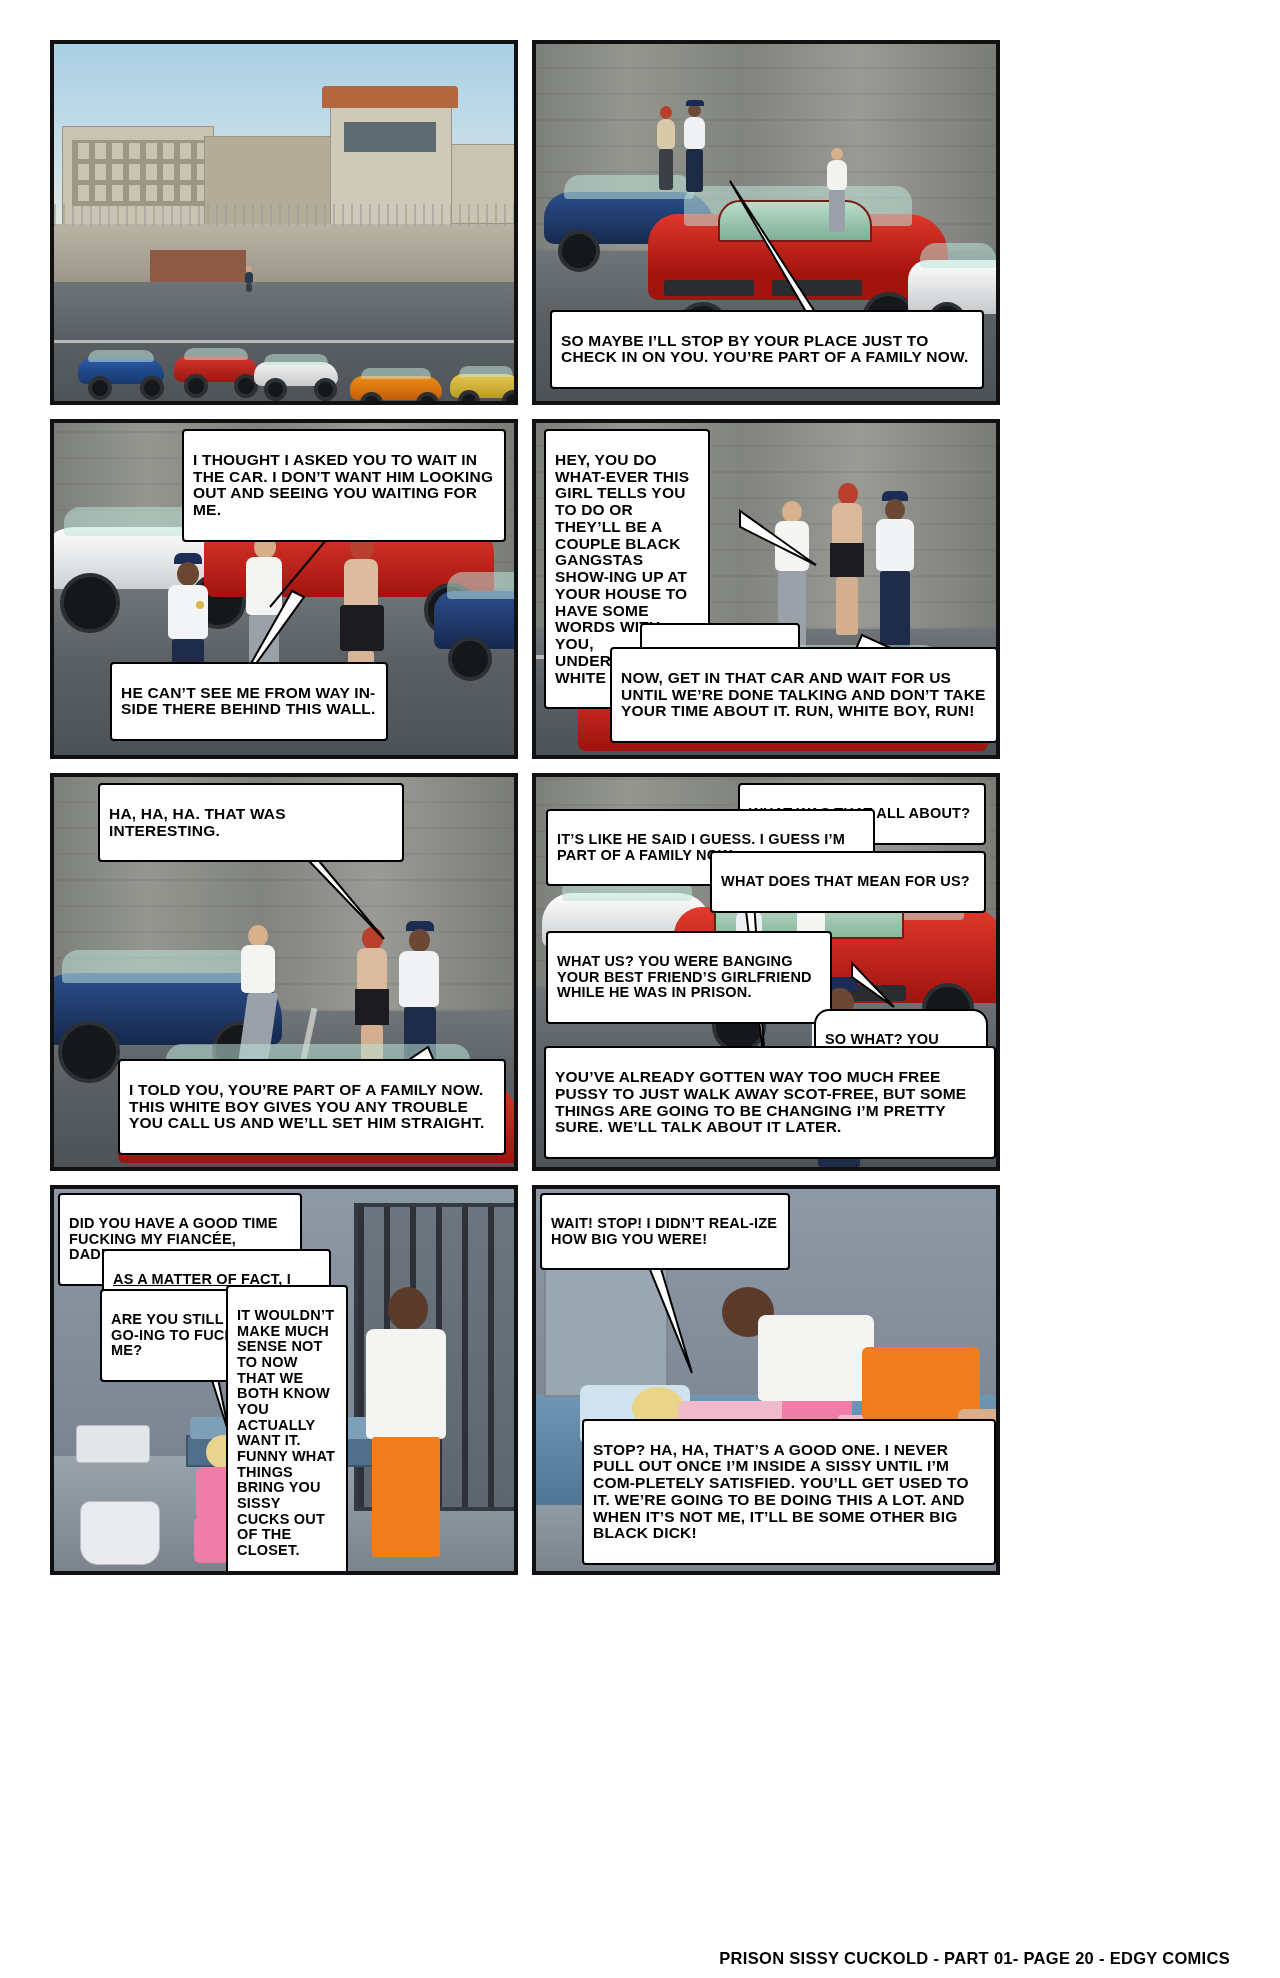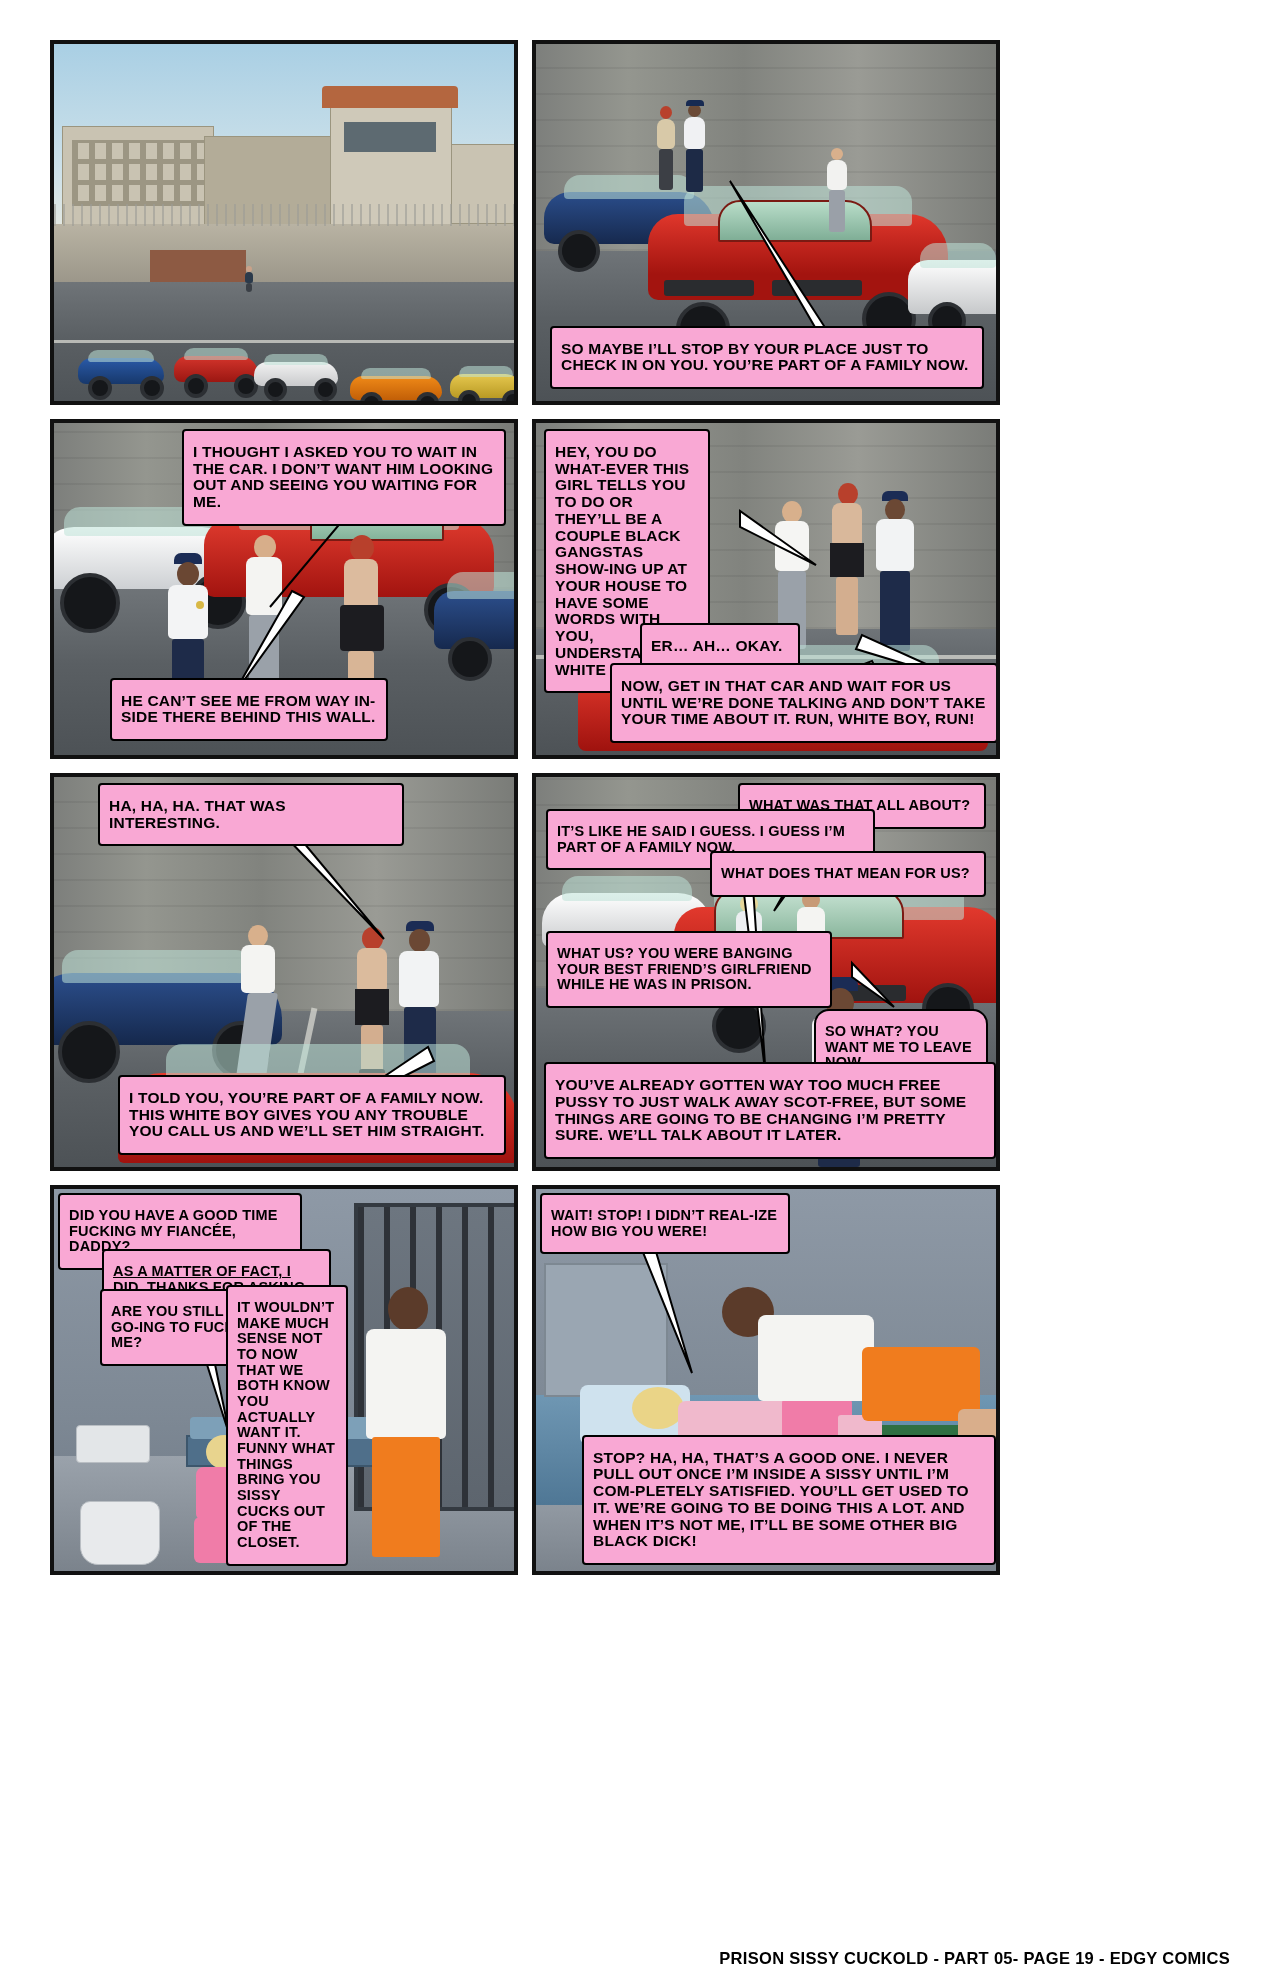--- a/index.html
+++ b/index.html
@@ -44,22 +44,22 @@
   .car:after{content:"";position:absolute;left:12%;right:12%;top:-32%;height:46%;
       border-radius:16px 16px 4px 4px;background:rgba(190,225,215,.55);}
   .wheel{position:absolute;background:#15171a;border-radius:50%;border:4px solid #2c2f33;}
   .person{position:absolute;}
   .head{position:absolute;border-radius:50%;}
   .body{position:absolute;border-radius:8px 8px 5px 5px;}
   .legs{position:absolute;border-radius:3px;}
   
   .balloon{
     position:absolute;
-    background:#f9a8d4;border:2px solid #000;border-radius:4px;
-    padding:13px 9px;
+    background:#ffffff;border:2px solid #000;border-radius:4px;
+    padding:21px 9px;
     font-size:15.5px;line-height:1.08;
     font-weight:700;letter-spacing:.2px;
     text-transform:uppercase;
     box-sizing:border-box;
     z-index:5;
   }
   .balloon.small{font-size:14.5px;}
   .tail{position:absolute;z-index:4;}
   .tail svg{display:block;overflow:visible;}
   .credit{
@@ -497,14 +497,14 @@
         <div class="balloon small" style="left:4px;top:4px;width:250px;">
           <span>WAIT! STOP! I DIDN’T REAL-IZE HOW BIG YOU WERE!</span>
         </div>
         <div class="balloon" style="left:46px;bottom:6px;width:414px;">
           <span>STOP? HA, HA, THAT’S A GOOD ONE. I NEVER PULL OUT ONCE I’M INSIDE A SISSY UNTIL I’M COM-PLETELY SATISFIED. YOU’LL GET USED TO IT. WE’RE GOING TO BE DOING THIS A LOT. AND WHEN IT’S NOT ME, IT’LL BE SOME OTHER BIG BLACK DICK!</span>
         </div>
       </div>
     </div>
   </div>
 
-  <div class="credit">PRISON SISSY CUCKOLD - PART 05- PAGE 19 - EDGY COMICS</div>
+  <div class="credit">PRISON SISSY CUCKOLD - PART 01- PAGE 20 - EDGY COMICS</div>
 </div>
 
 </body></html>

